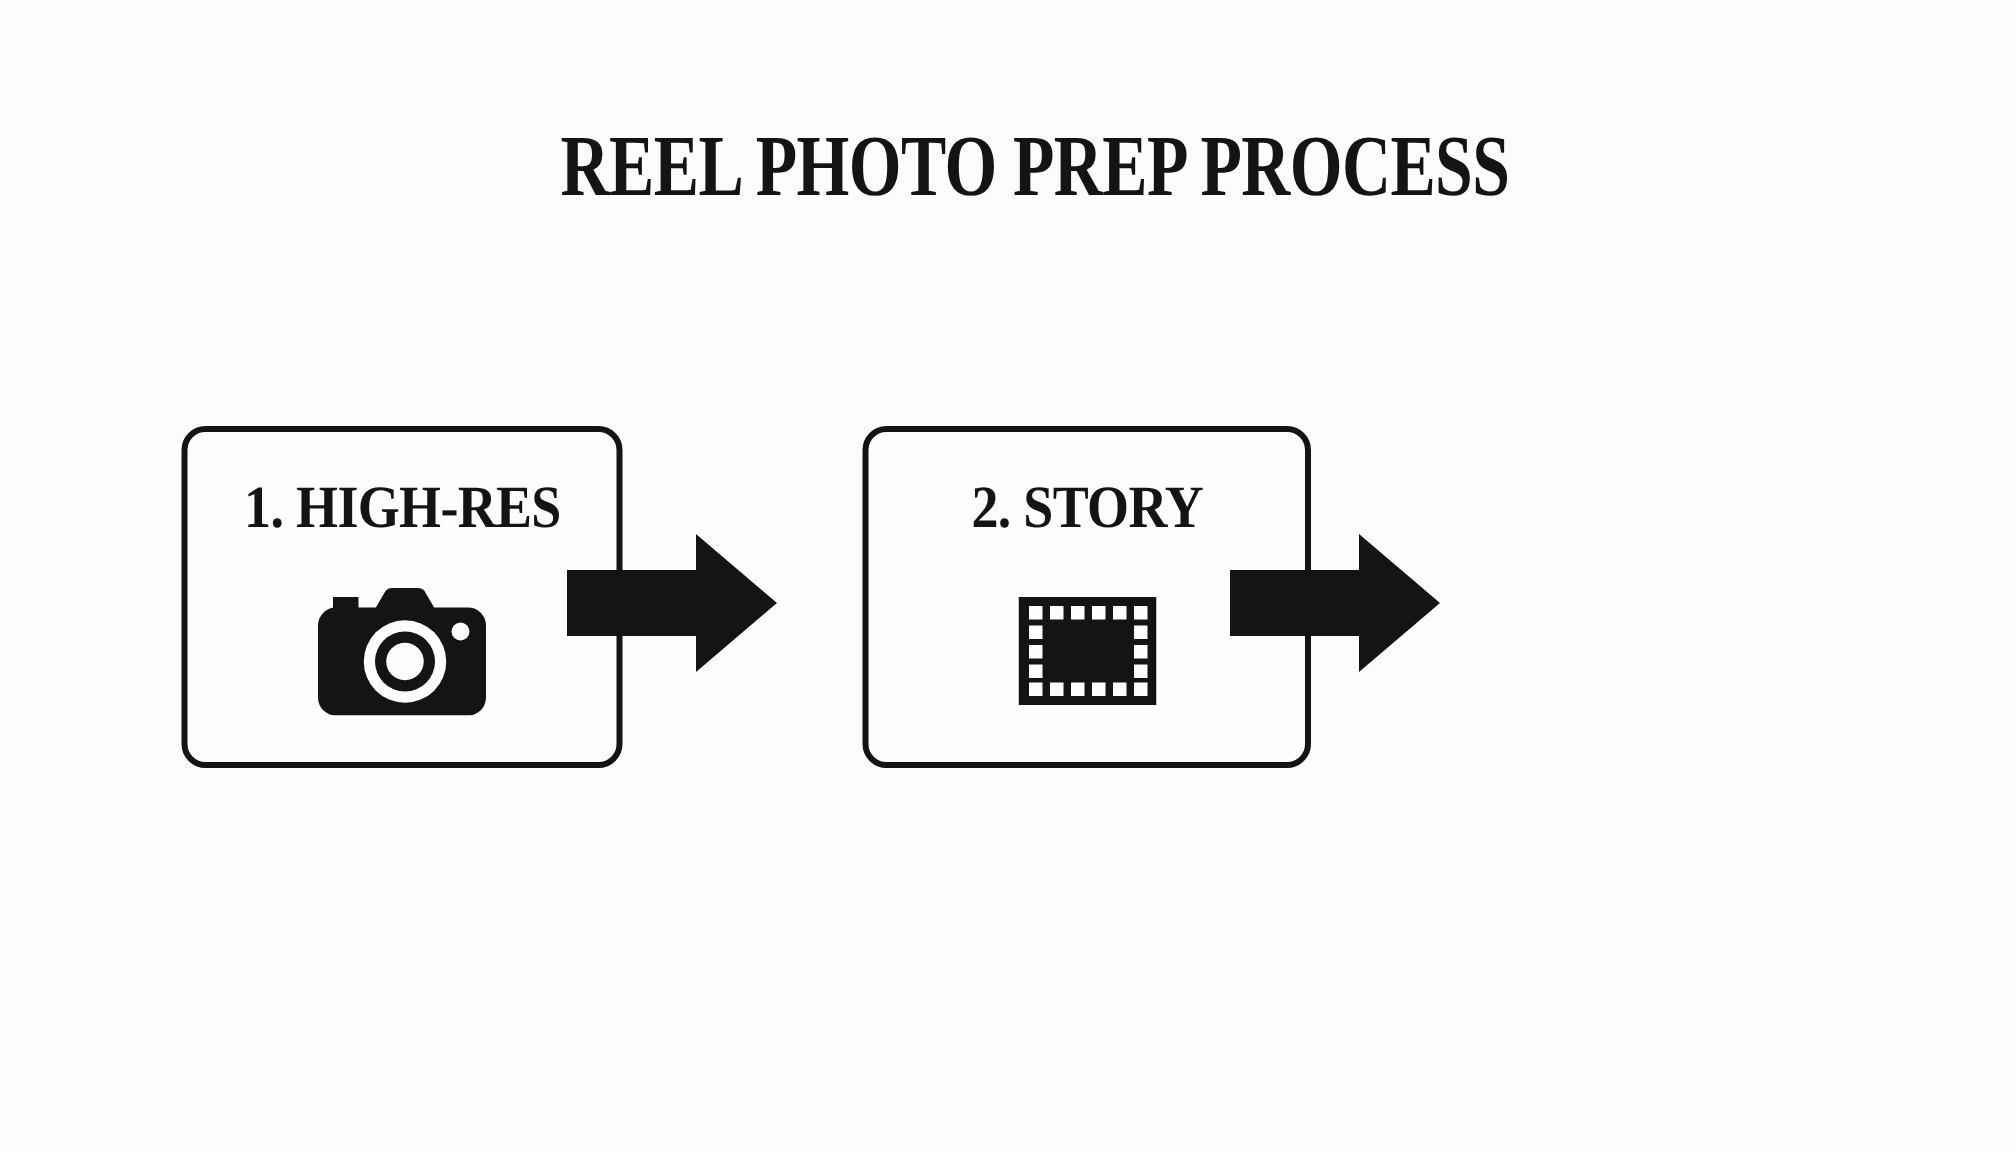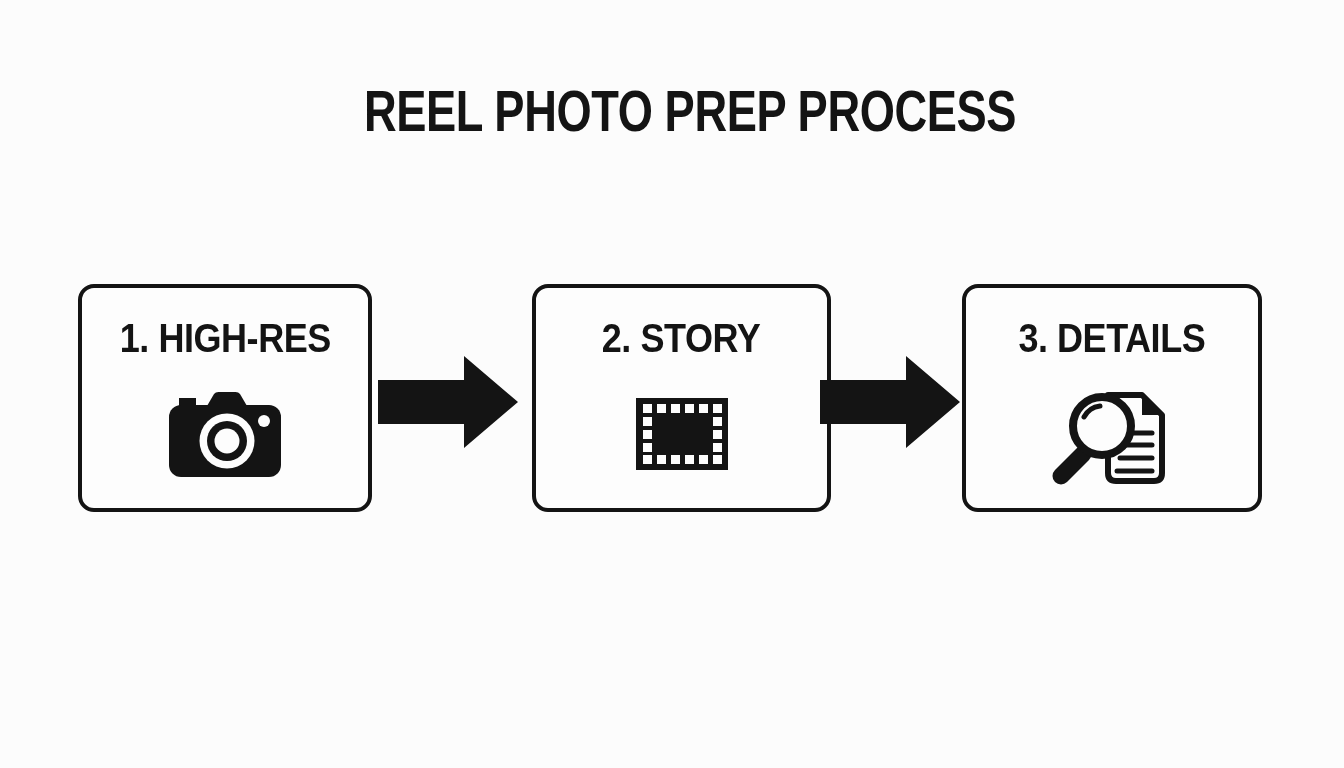--- a/index.html
+++ b/index.html
@@ -11,20 +11,21 @@
     height: 768px;
     background: #fcfcfc;
     font-family: "Liberation Sans", sans-serif;
     color: #141414;
     overflow: hidden;
     position: relative;
   }
   .stage {
     position: absolute;
     inset: 0;
+    font-family: Liberation Serif, serif;
   }
   .diagram-title {
     position: absolute;
     top: 82px;
     left: calc(50% + 18px);
     transform: translateX(-50%) scaleX(0.78);
     transform-origin: center;
     font-size: 58px;
     font-weight: 700;
     letter-spacing: -0.5px;
@@ -37,20 +38,21 @@
     top: 284px;
     height: 228px;
     background: #fdfdfd;
     border: 4px solid #141414;
     border-radius: 16px;
     box-sizing: border-box;
     display: flex;
     flex-direction: column;
     align-items: center;
     padding-top: 28px;
+    margin-left: 43px;
   }
   .step-box.b1 { left: 78px;  width: 294px; }
   .step-box.b2 { left: 532px; width: 299px; }
   .step-box.b3 { left: 962px; width: 300px; }
   .step-label {
     font-size: 40px;
     font-weight: 700;
     letter-spacing: -0.5px;
     white-space: nowrap;
     line-height: 1.1;
@@ -129,34 +131,14 @@
           <rect x="77" y="45" width="9" height="9"></rect>
         </g>
       </svg>
     </div>
   </div>
 
   <svg class="arrow a2" viewBox="0 0 140 92" aria-hidden="true">
     <polygon class="ink" points="0,24 86,24 86,0 140,46 86,92 86,68 0,68"></polygon>
   </svg>
 
-  <div class="step-box b3">
-    <div class="step-label">3. DETAILS</div>
-    <div class="icon-wrap">
-      <svg width="124" height="106" viewBox="0 0 124 106" aria-hidden="true">
-
-        <path d="M58,14 H92 L112,34 V92 Q112,100 104,100 H66 Q58,100 58,92 Z" fill="#fdfdfd" stroke="#141414" stroke-width="6" stroke-linejoin="round"></path>
-        <path class="ink" d="M92,14 L112,34 H92 Z"></path>
-        <g stroke="#141414" stroke-width="5" stroke-linecap="round">
-          <line x1="76" y1="52" x2="102" y2="52"></line>
-          <line x1="74" y1="64" x2="102" y2="64"></line>
-          <line x1="70" y1="77" x2="102" y2="77"></line>
-          <line x1="67" y1="90" x2="102" y2="90"></line>
-        </g>
-
-        <line x1="33" y1="73" x2="11" y2="95" stroke="#141414" stroke-width="17" stroke-linecap="round"></line>
-        <circle cx="52" cy="45" r="29" fill="#fdfdfd" stroke="#141414" stroke-width="8"></circle>
-        <path d="M34,36 A21,21 0 0 1 50,25" fill="none" stroke="#141414" stroke-width="5" stroke-linecap="round"></path>
-      </svg>
-    </div>
-  </div>
 
 </div>
 
 </body></html>

